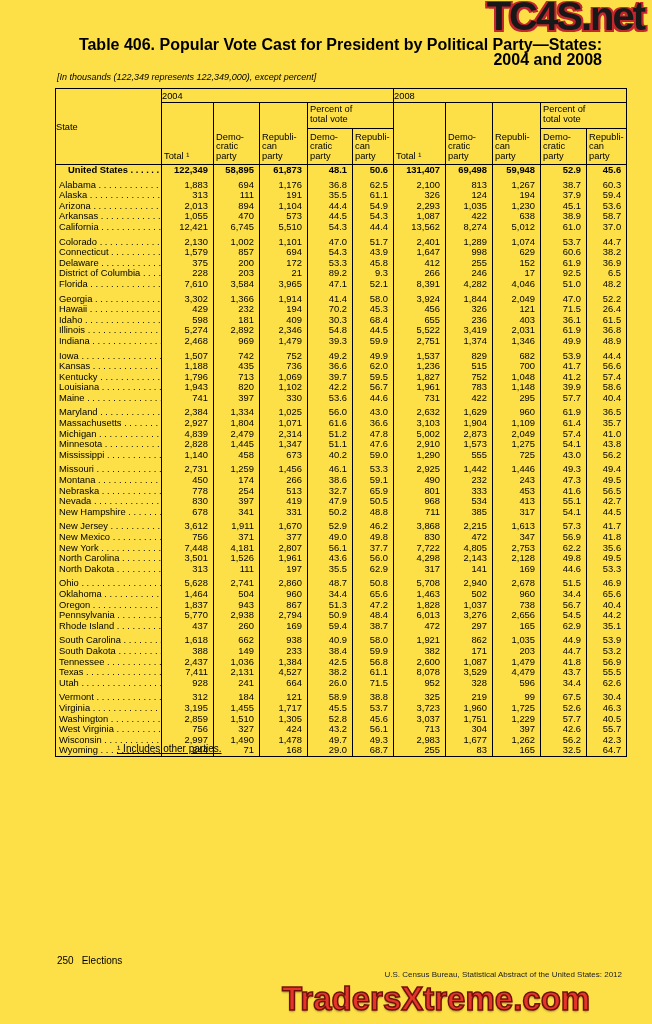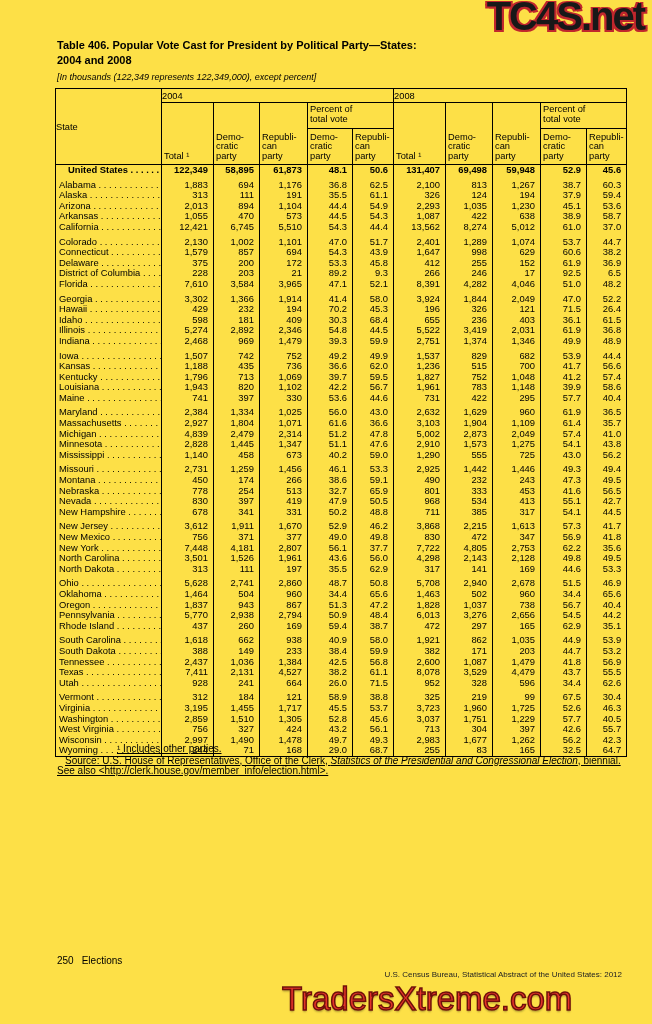--- a/index.html
+++ b/index.html
@@ -18,29 +18,29 @@
   }
   .wm-dlsub{
     position:absolute;left:170px;top:482px;
     font-size:46px;font-weight:bold;letter-spacing:3px;
     color:#e23a2d;-webkit-text-stroke:2px #7c130c;
     text-shadow:0 2px 3px rgba(0,0,0,.35);
     z-index:30;
   }
   .wm-traders{
     position:absolute;left:282px;top:980px;
-    font-size:33px;font-weight:normal;letter-spacing:0px;
+    font-size:33px;font-weight:bold;letter-spacing:0px;
     color:#e5352a;-webkit-text-stroke:1.5px #6d100a;
     text-shadow:0 2px 2px rgba(0,0,0,.3);
     z-index:30;white-space:nowrap;
   }
   
   .title{
     position:absolute;left:57px;top:38px;width:545px;
-    font-size:11px;font-weight:bold;line-height:14.5px;white-space:pre-line;
+    font-size:16px;font-weight:bold;line-height:14.5px;white-space:pre-line;text-align:right;
   }
   .unit-note{position:absolute;left:57px;top:72px;font-size:9px;font-style:italic;}
   
   table.main{
     position:absolute;left:55px;top:88px;width:571px;
     border-collapse:collapse;table-layout:fixed;
     border:1px solid #000;
   }
   table.main th{
     border:1px solid #000;font-weight:normal;font-size:9.3px;
@@ -332,21 +332,21 @@
           <td>47.0</td>
           <td>52.2</td>
         </tr>
         <tr>
           <td class="state">Hawaii . . . . . . . . . . . . . . . . . . . . . . . . . . . . . . . . . . . . . . . . . . . . .</td>
           <td>429</td>
           <td>232</td>
           <td>194</td>
           <td>70.2</td>
           <td>45.3</td>
-          <td>196</td>
+          <td>456</td>
           <td>326</td>
           <td>121</td>
           <td>71.5</td>
           <td>26.4</td>
         </tr>
         <tr>
           <td class="state">Idaho . . . . . . . . . . . . . . . . . . . . . . . . . . . . . . . . . . . . . . . . . . . . .</td>
           <td>598</td>
           <td>181</td>
           <td>409</td>
@@ -942,21 +942,20 @@
           <td>165</td>
           <td>32.5</td>
           <td>64.7</td>
         </tr>
       </tbody>
   </table>
 
 
   <div class="footnotes">
     <div class="fn-1">¹ Includes other parties.</div>
-    <div class="fn-src"><span>Source: U.S. House of Representatives, Office of the Clerk, </span><i>Statistics of the Presidential and Congressional Election</i><span>, biennial. See also &lt;http://clerk.house.gov/member_info/election.html&gt;.</span></div>
   </div>
 
   <div class="page-num">
     <span>250</span><span class="sec">Elections</span>
   </div>
   <div class="census">U.S. Census Bureau, Statistical Abstract of the United States: 2012</div>
 
   <div class="wm-traders">TradersXtreme.com</div>
 
 </div>

